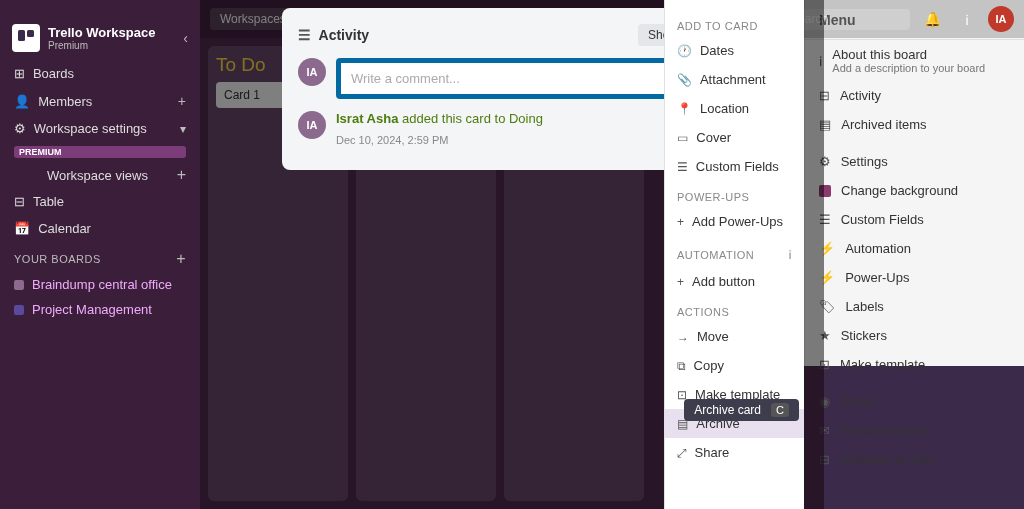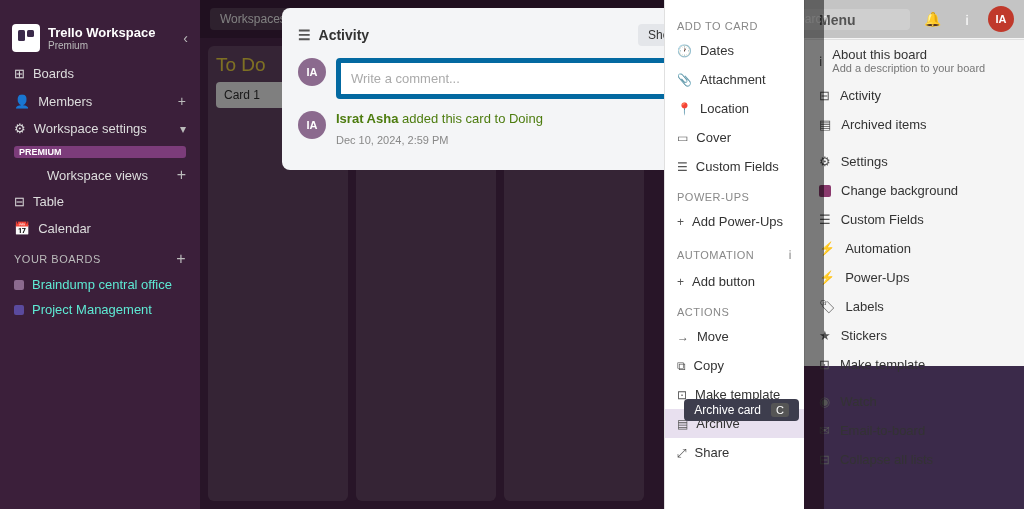--- a/index.html
+++ b/index.html
@@ -96,21 +96,21 @@
       font-size: 13px;
     }
     .workspace-views-header .label { font-weight: 500; margin-left: 33px; }
     .workspace-views-header .add-icon { cursor: pointer; color: #bbb; font-size: 16px; }
 
     .sidebar-board-item {
       display: flex;
       align-items: center;
       padding: 5px 14px;
       gap: 8px;
-      color: #5eead4;
+      color: #f0abfc;
       cursor: pointer;
     }
     .board-color-dot {
       width: 10px; height: 10px;
       border-radius: 2px;
       flex-shrink: 0;
     }
 
     
     .board-area {

